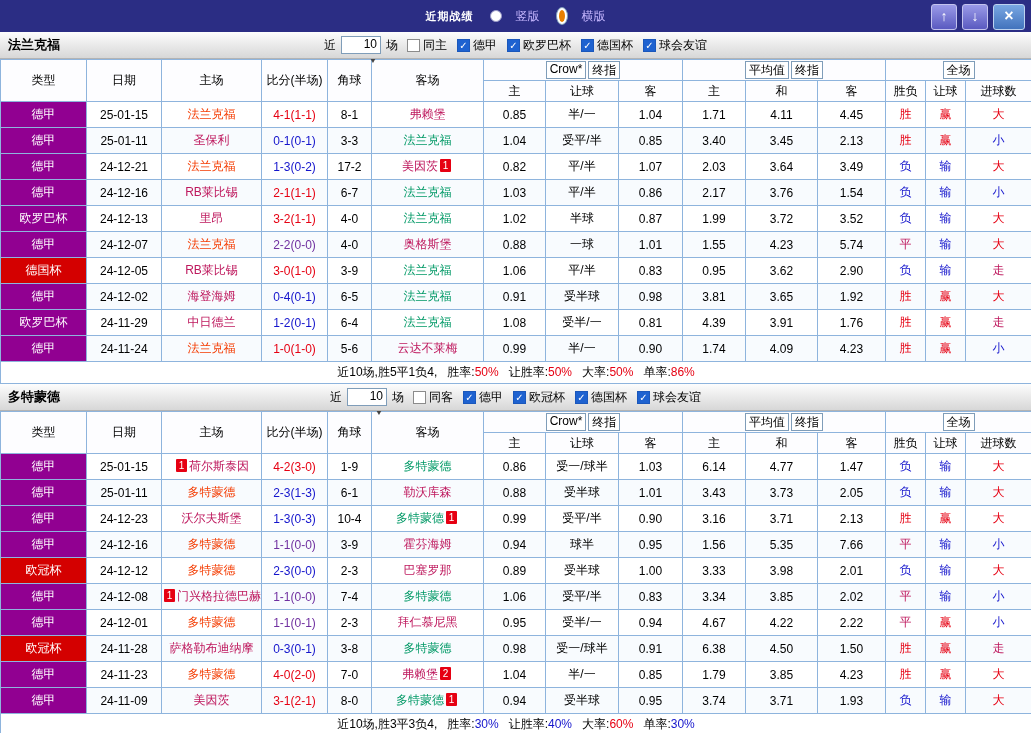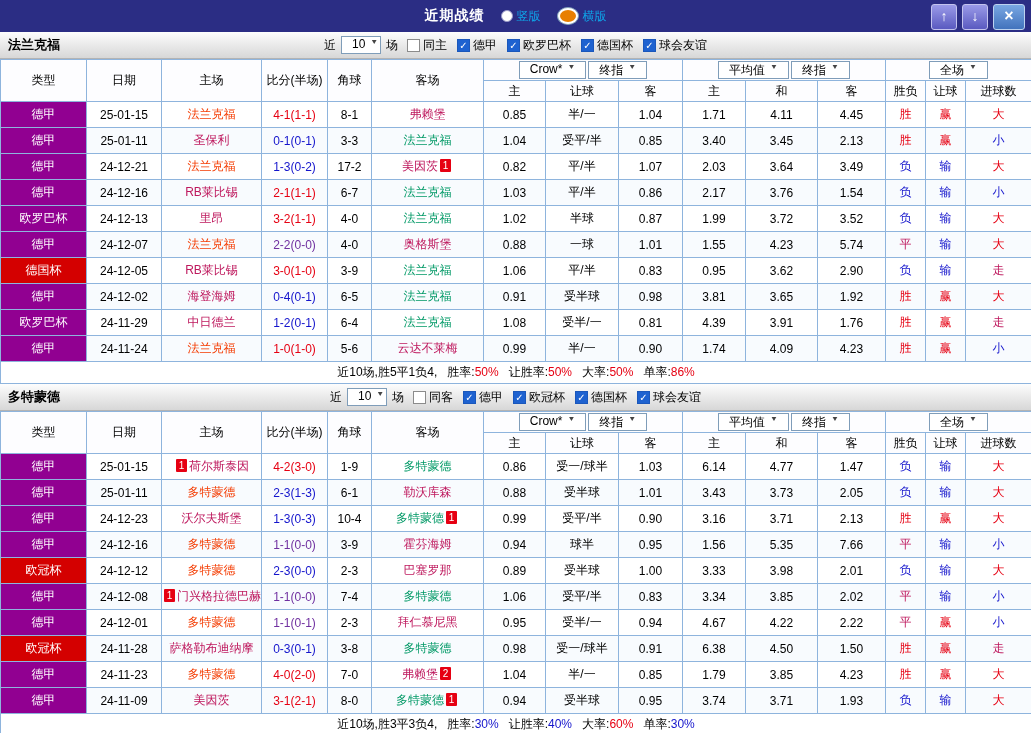--- a/index.html
+++ b/index.html
@@ -5,22 +5,22 @@
   html,body{margin:0;padding:0;}
   body{
     width:1031px;height:733px;overflow:hidden;background:#fff;color:#000;
     font-family:"Liberation Sans","DejaVu Sans",sans-serif;font-size:12px;
   }
   .app{width:1031px;height:733px;position:relative;}
 
   
   .titlebar{height:32px;background:#2b2d84;display:flex;align-items:center;position:relative;}
   .tb-center{flex:1;display:flex;justify-content:center;align-items:center;gap:16px;color:#fff;}
-  .tb-title{font-weight:bold;font-size:14px;letter-spacing:1px;}
-  .radio{display:inline-flex;align-items:center;gap:4px;font-size:12px;cursor:pointer;color:#0ea5e9;}
+  .tb-title{font-weight:bold;font-size:11px;letter-spacing:1px;}
+  .radio{display:inline-flex;align-items:center;gap:14px;font-size:12px;cursor:pointer;color:#c4b5fd;}
   .rb{width:12px;height:12px;border-radius:50%;background:#fff;border:1px solid #9a9ac8;display:inline-block;position:relative;box-sizing:border-box;}
   .rb.sel::after{content:"";position:absolute;left:2px;top:2px;right:2px;bottom:2px;border-radius:50%;background:#e87f00;}
   .tb-buttons{position:absolute;right:6px;top:4px;display:flex;gap:5px;align-items:center;}
   .nav-btn{width:24px;height:24px;background:linear-gradient(#9a9ae8,#5a5ac0);border:1px solid #c3c3ee;
     color:#fff;font-size:14px;font-weight:bold;text-align:center;line-height:22px;border-radius:3px;cursor:pointer;}
   .close-btn{width:30px;height:24px;background:linear-gradient(#79a7e2,#4273bd);border:1px solid #bcd2ef;
     color:#fff;font-size:16px;font-weight:bold;text-align:center;line-height:21px;border-radius:3px;cursor:pointer;}
 
   
   .section-bar{height:26px;background:linear-gradient(#fdfdfd,#d7d7d7);border-bottom:1px solid #b3b3b3;
@@ -28,22 +28,22 @@
   .team-name{position:absolute;left:8px;font-weight:bold;font-size:13px;}
   .filters{margin:0 auto;display:flex;align-items:center;gap:5px;}
   .opts{display:inline-flex;align-items:center;gap:10px;margin-left:4px;}
   .opt{display:inline-flex;align-items:center;gap:3px;cursor:pointer;}
   .cb{width:13px;height:13px;border:1px solid #8b8b8b;background:#fff;display:inline-block;box-sizing:border-box;
     text-align:center;line-height:11px;font-size:10px;color:#fff;}
   .cb.c-on{background:#1e62d0;border-color:#1a57bb;}
   .cb.c-on::after{content:"✓";}
 
   
-  .sel{display:inline-flex;align-items:flex-start;justify-content:space-between;border:1px solid #7f9db9;background:#fff;
-    height:18px;padding:0 10px;gap:5px;cursor:pointer;font-size:12px;color:#000;box-sizing:border-box;}
+  .sel{display:inline-flex;align-items:flex-end;justify-content:space-between;border:1px solid #7f9db9;background:#fff;
+    height:18px;padding:0 3px;gap:5px;cursor:pointer;font-size:12px;color:#000;box-sizing:border-box;flex-direction:column;}
   .sel .arr{font-size:8px;color:#444;transform:scaleY(.9);}
 
   
   table{border-collapse:collapse;table-layout:fixed;width:1031px;}
   th,td{border:1px solid #8eb4dd;text-align:center;overflow:hidden;white-space:nowrap;padding:0;}
   thead tr{height:21px;}
   thead th{background:#fdfdff;font-weight:normal;font-size:12px;}
   tbody tr{height:26px;background:#fff;}
   tbody tr:nth-child(even){background:#f8fbfe;}
   tfoot tr{height:22px;}

